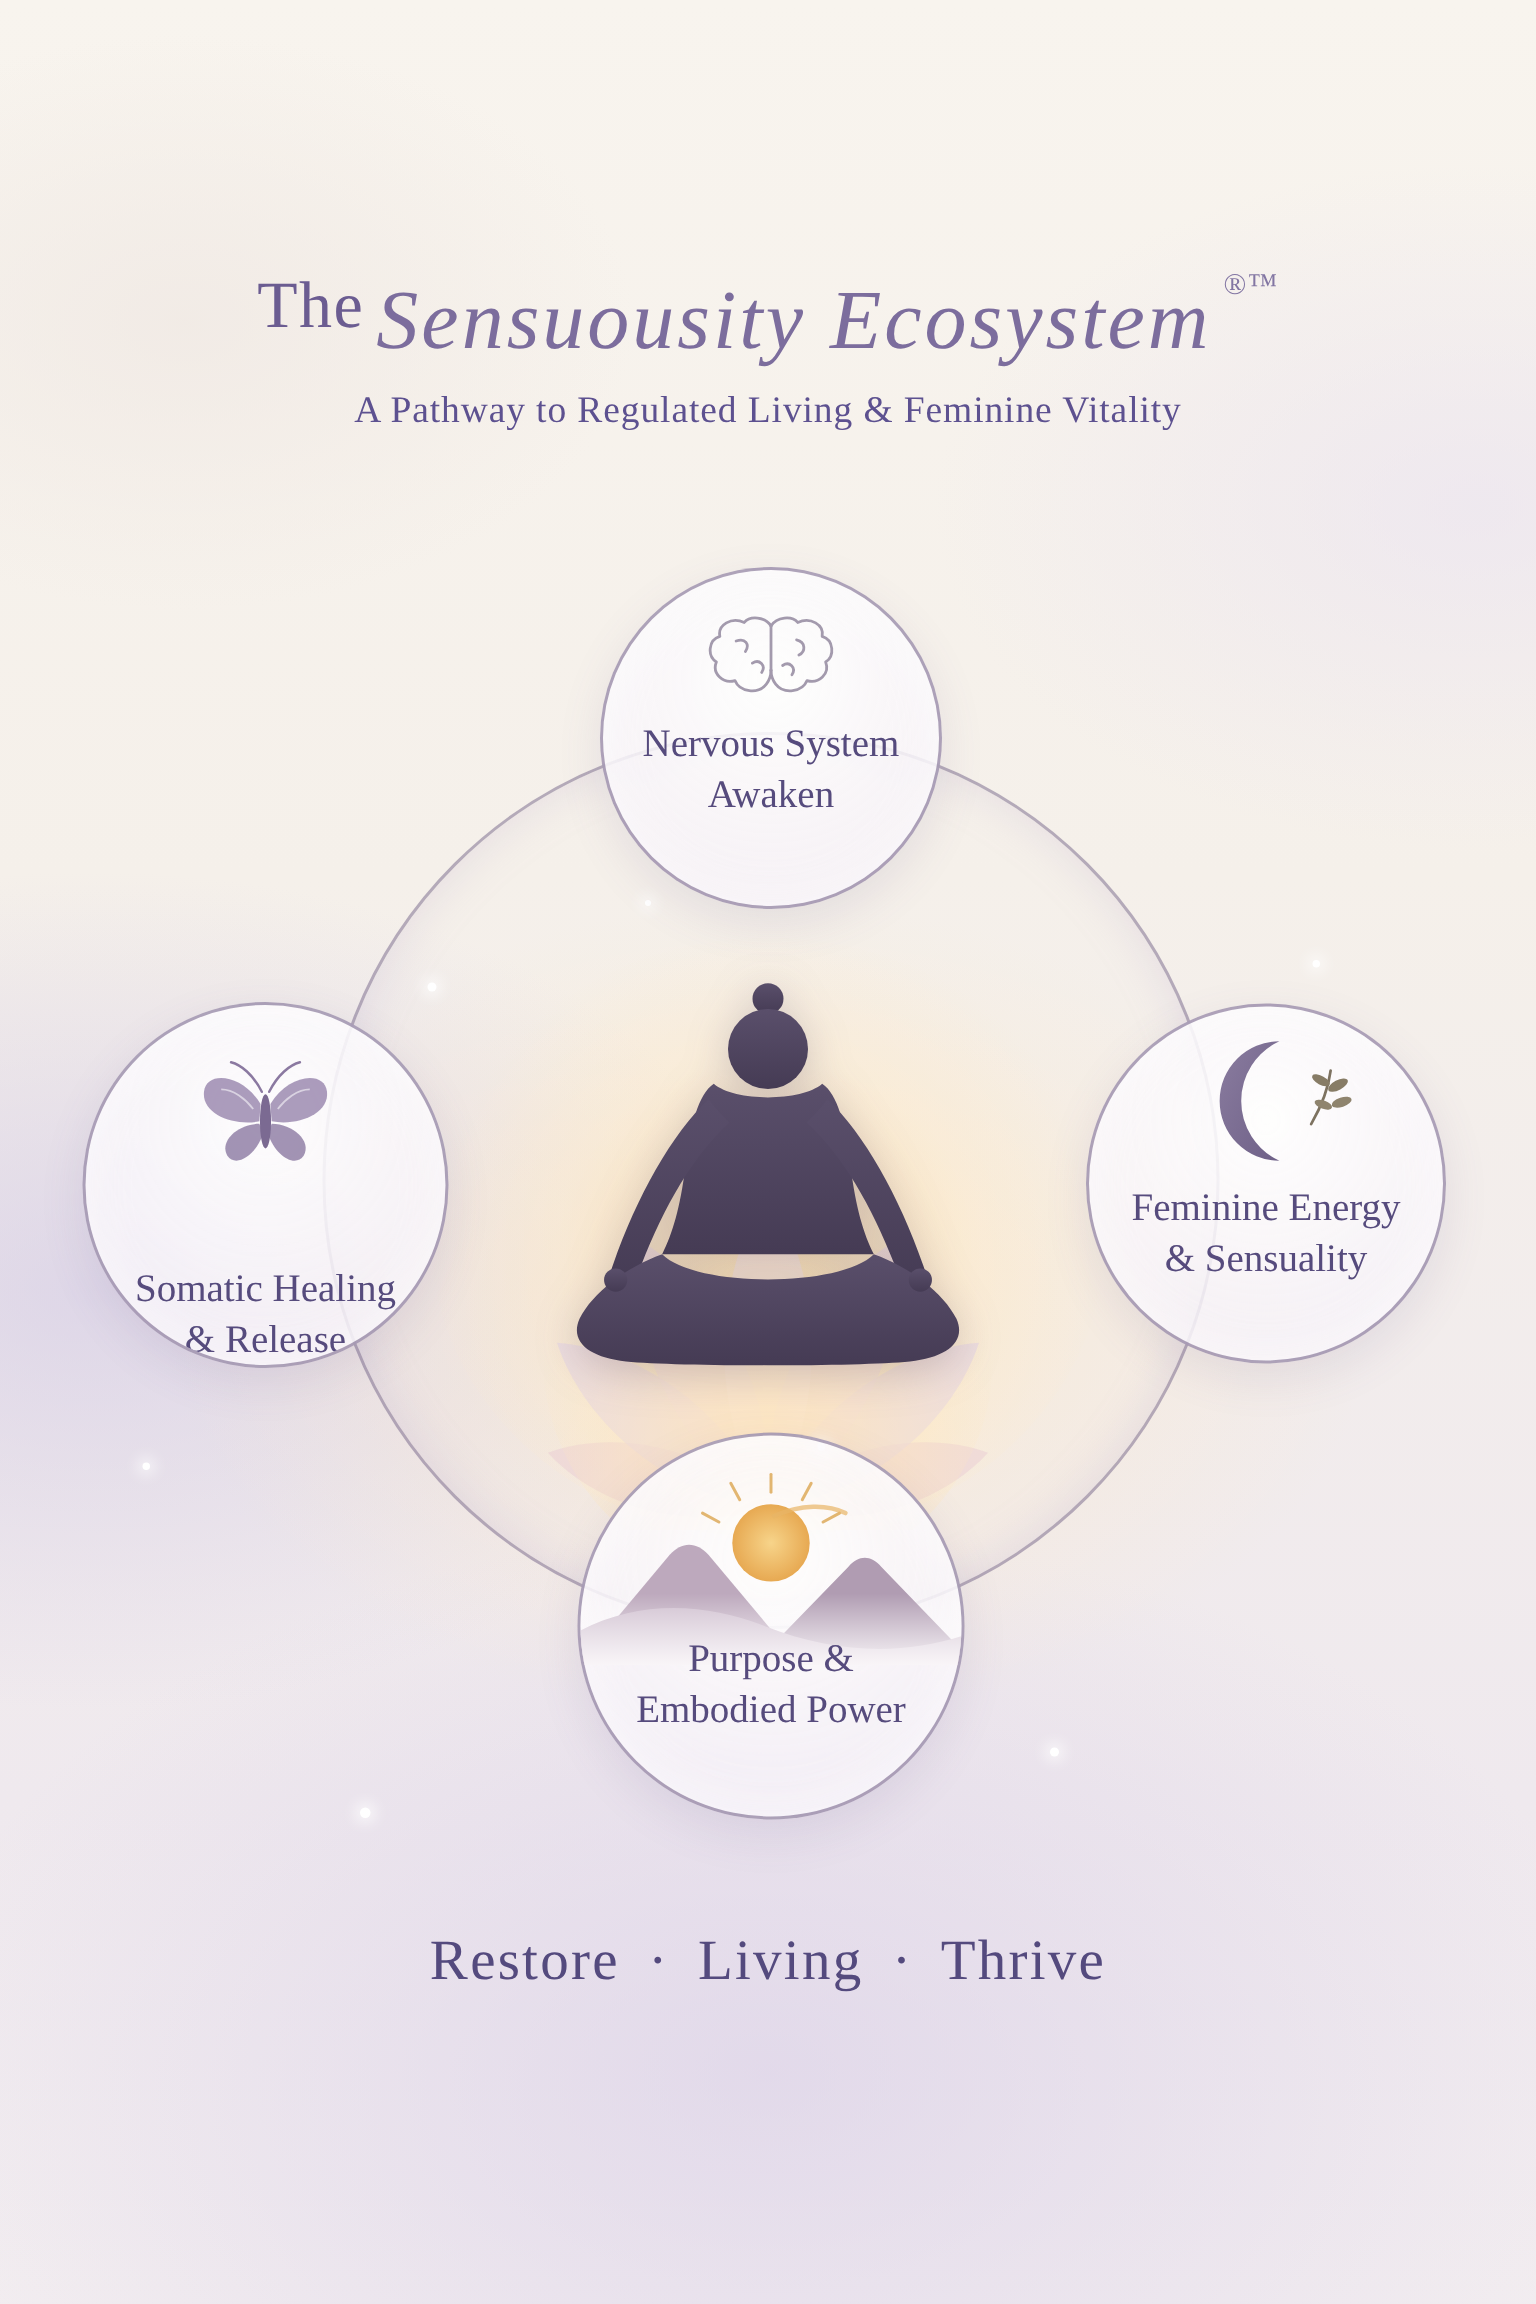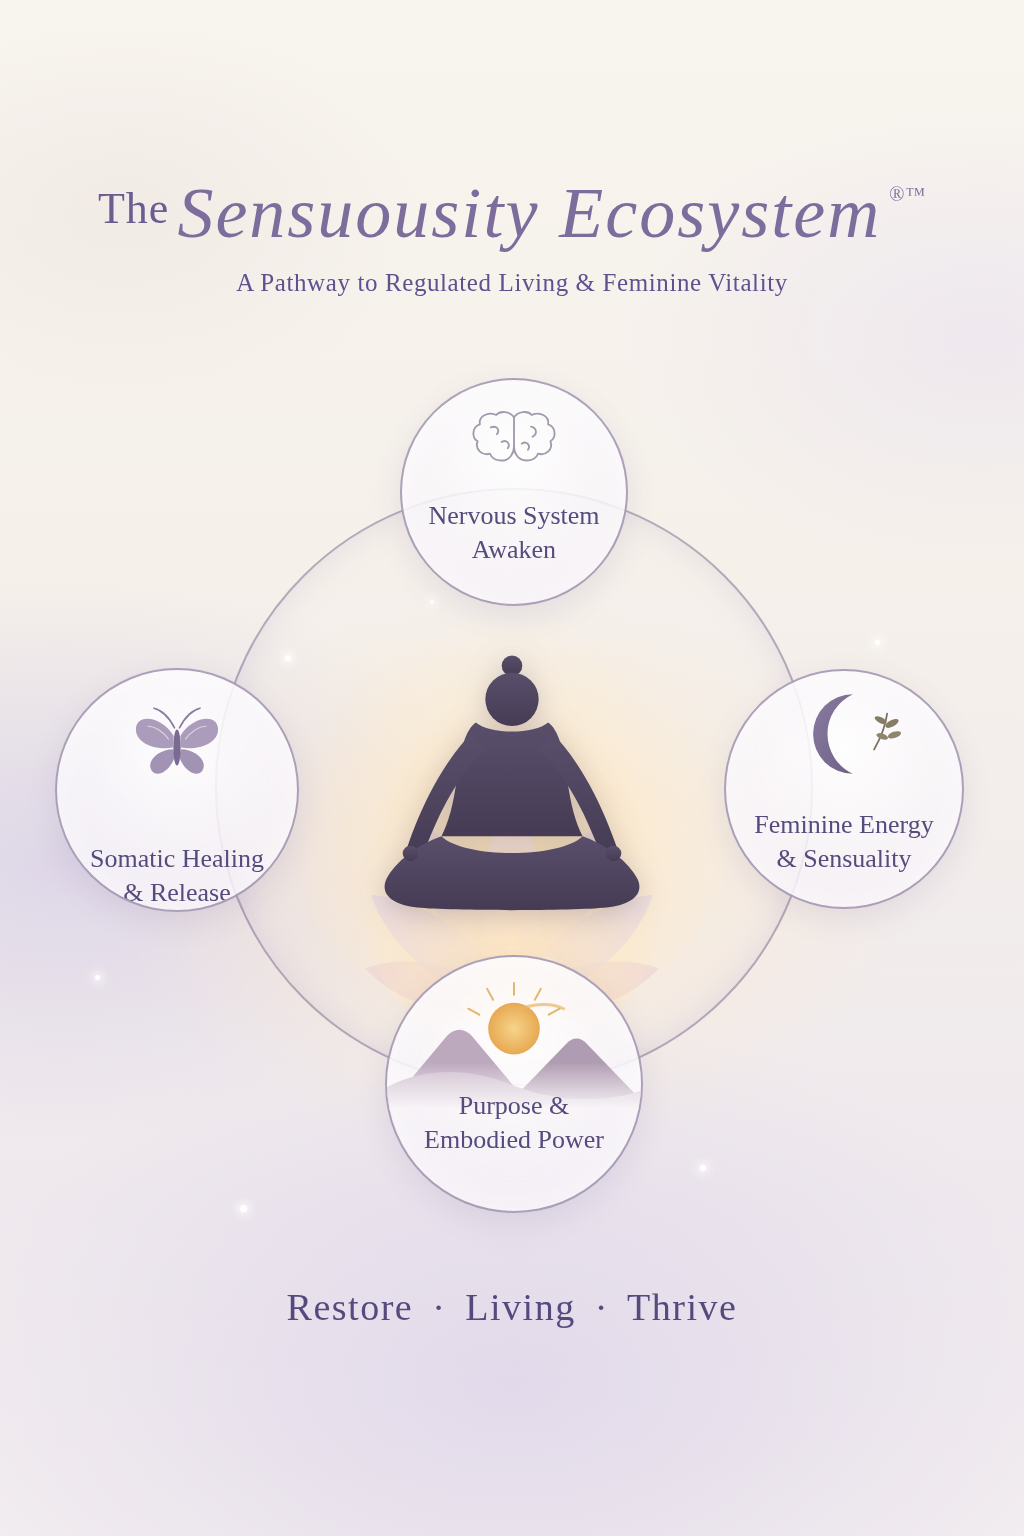--- a/index.html
+++ b/index.html
@@ -16,21 +16,21 @@
       radial-gradient(820px 520px at 50% 90%, rgba(214,203,230,0.55), rgba(214,203,230,0) 70%),
       radial-gradient(600px 380px at 96% 22%, rgba(233,226,241,0.6), rgba(233,226,241,0) 60%),
       radial-gradient(500px 320px at 12% 14%, rgba(240,233,228,0.8), rgba(240,233,228,0) 60%),
       linear-gradient(180deg,#f8f4ee 0%,#f5f0ea 38%,#efe9ee 78%,#f2edf0 100%);
   }
 
   
   .title-block{position:absolute;top:172px;left:0;width:100%;text-align:center;}
   .title-line{display:flex;justify-content:center;align-items:baseline;gap:8px;}
   .title-the{font-size:44px;color:#6b5c91;position:relative;top:-14px;letter-spacing:1px;margin-top:20px;}
-  .title-main{font-size:72px;font-style:italic;color:#7c6d9d;letter-spacing:2px;font-weight:normal;}
+  .title-main{font-size:56px;font-style:italic;color:#7c6d9d;letter-spacing:2px;font-weight:normal;}
   .title-tm{font-size:20px;color:#8376a3;position:relative;top:-36px;letter-spacing:1px;}
   .subtitle{margin-top:14px;font-size:25px;color:#5d5190;letter-spacing:0.6px;}
 
   
   .diagram{position:absolute;top:360px;left:0;width:1024px;height:900px;}
   .glow{
     position:absolute;left:287px;top:265px;width:450px;height:400px;border-radius:50%;
     background:radial-gradient(circle at 50% 55%, rgba(255,224,170,0.75), rgba(255,234,200,0.35) 45%, rgba(255,234,200,0) 72%);
     z-index:1;
   }
@@ -51,21 +51,21 @@
     display:flex;flex-direction:column;align-items:center;text-align:center;
   }
   .node-top{left:400px;top:18px;width:224px;height:224px;padding-top:0;}
   .node-top .node-icon{margin-top:28px;}
   .node-left{left:55px;top:308px;width:240px;height:240px;justify-content:space-between;}
   .node-left .node-icon{margin-top:30px;}
   .node-right{left:724px;top:309px;width:236px;height:236px;}
   .node-right .node-icon{margin-top:18px;}
   .node-bottom{left:385px;top:595px;width:254px;height:254px;}
 
-  .node-label{font-size:26px;line-height:34px;color:#564b7d;margin-top:25px;}
+  .node-label{font-size:26px;line-height:34px;color:#564b7d;margin-top:4px;}
   .node-label span{display:block;}
   .node-bottom .node-label{position:absolute;top:132px;left:0;width:100%;margin-top:0;}
   .landscape{position:absolute;top:14px;left:-2px;width:258px;height:122px;}
 
   
   .tagline{
     position:absolute;top:1285px;left:0;width:100%;text-align:center;
     font-size:38px;color:#544a7e;letter-spacing:1.5px;word-spacing:8px;
   }
 

